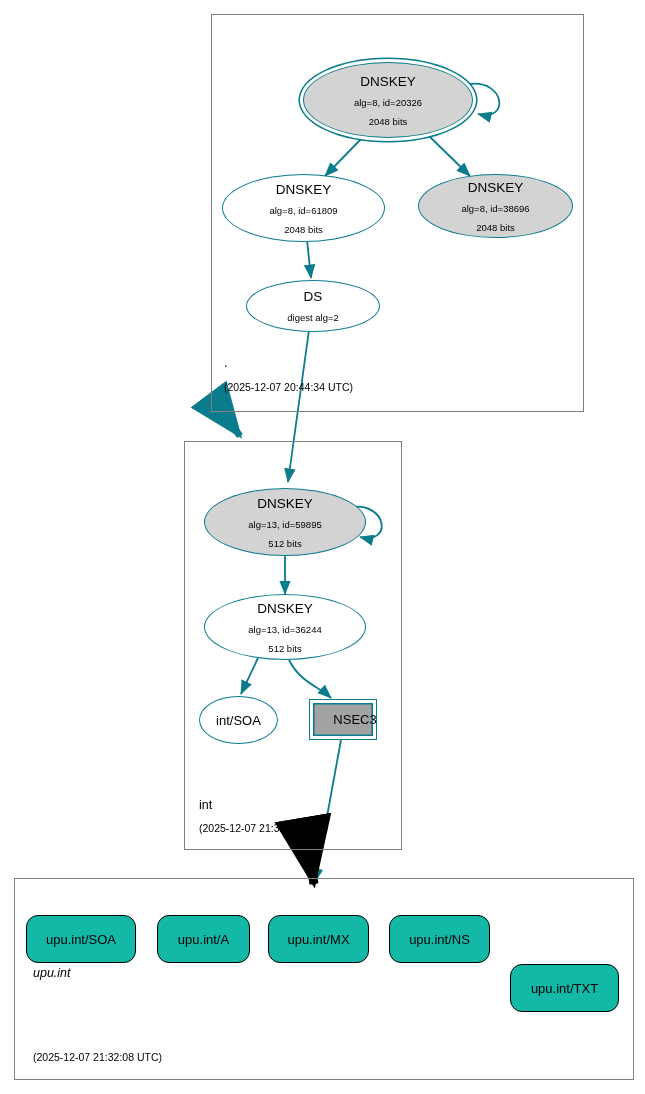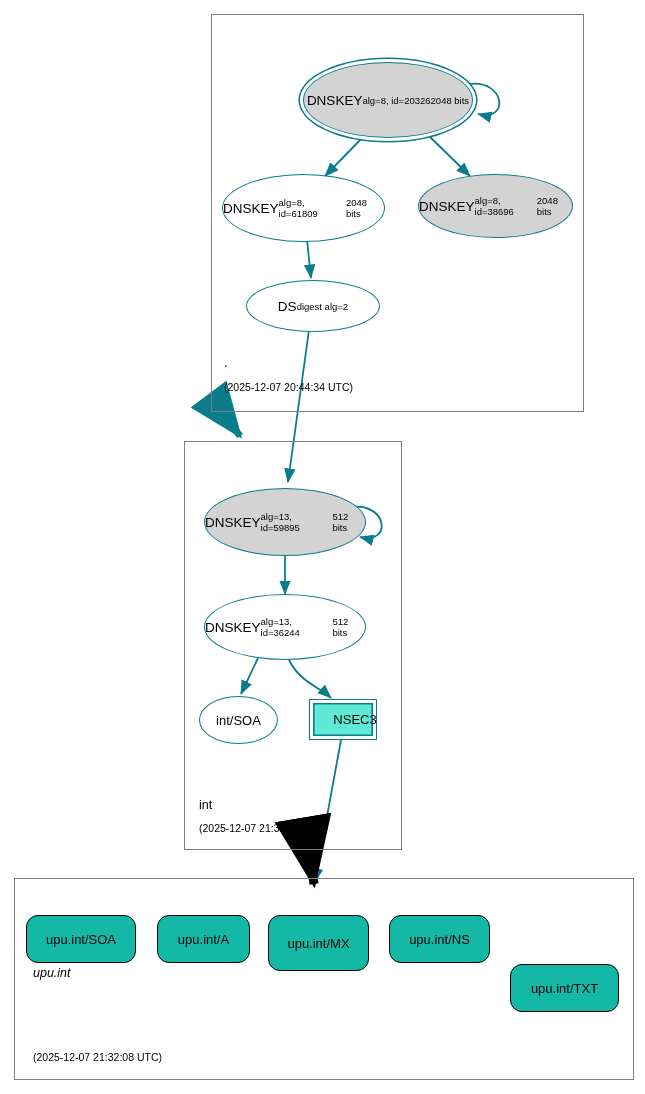--- a/index.html
+++ b/index.html
@@ -38,58 +38,59 @@
   .zone-time {
     position: absolute;
     font-size: 10.5px;
     color: #000000;
     white-space: nowrap;
   }
   .node {
     position: absolute;
     box-sizing: border-box;
     display: flex;
-    flex-direction: row;
+    flex-direction: column;
     align-items: center;
     justify-content: center;
     text-align: left;
     color: #000000;
   }
   .ellipse {
     border: 1.6px solid #0a7c8c;
     border-radius: 50%;
     background: #ffffff;
   }
   .ellipse.filled {
     background: #d3d3d3;
   }
   .ellipse.double {
     box-shadow: 0 0 0 3px #ffffff, 0 0 0 4.6px #0a7c8c;
   }
   .rectnode {
     border: 1.6px solid #0a7c8c;
-    background: #5eead4;
+    background: #a3a3a3;
     padding-left: 24px;
   }
   .rectnode.double {
     box-shadow: inset 0 0 0 3px #ffffff, inset 0 0 0 4.6px #0a7c8c;
   }
   .rrsetnode {
     border: 1.7px solid #000000;
     background: #14b8a6;
     border-radius: 12px;
     color: #000000;
   }
   .t1 {
     font-size: 13.5px;
     line-height: 15px;
   }
   .t2 {
     font-size: 9.5px;
     line-height: 11px;
+    margin-top: 8px;
   }
   .t-rr {
     font-size: 13px;
     line-height: 15px;
   }
 </style>
 </head>
 <body>
 
 <div id="canvas">
@@ -209,21 +210,21 @@
   <div class="zone-time" style="left:33px; top:1051px;">(2025-12-07 21:32:08 UTC)</div>
 
   <div class="node rrsetnode" style="left:26px; top:915px; width:110px; height:48px;">
     <div class="t-rr">upu.int/SOA</div>
   </div>
 
   <div class="node rrsetnode" style="left:157px; top:915px; width:93px; height:48px;">
     <div class="t-rr">upu.int/A</div>
   </div>
 
-  <div class="node rrsetnode" style="left:268px; top:915px; width:101px; height:56px;">
+  <div class="node rrsetnode" style="left:268px; top:915px; width:101px; height:48px;">
     <div class="t-rr">upu.int/MX</div>
   </div>
 
   <div class="node rrsetnode" style="left:389px; top:915px; width:101px; height:48px;">
     <div class="t-rr">upu.int/NS</div>
   </div>
 
   <div class="node rrsetnode" style="left:510px; top:964px; width:109px; height:48px;">
     <div class="t-rr">upu.int/TXT</div>
   </div>

